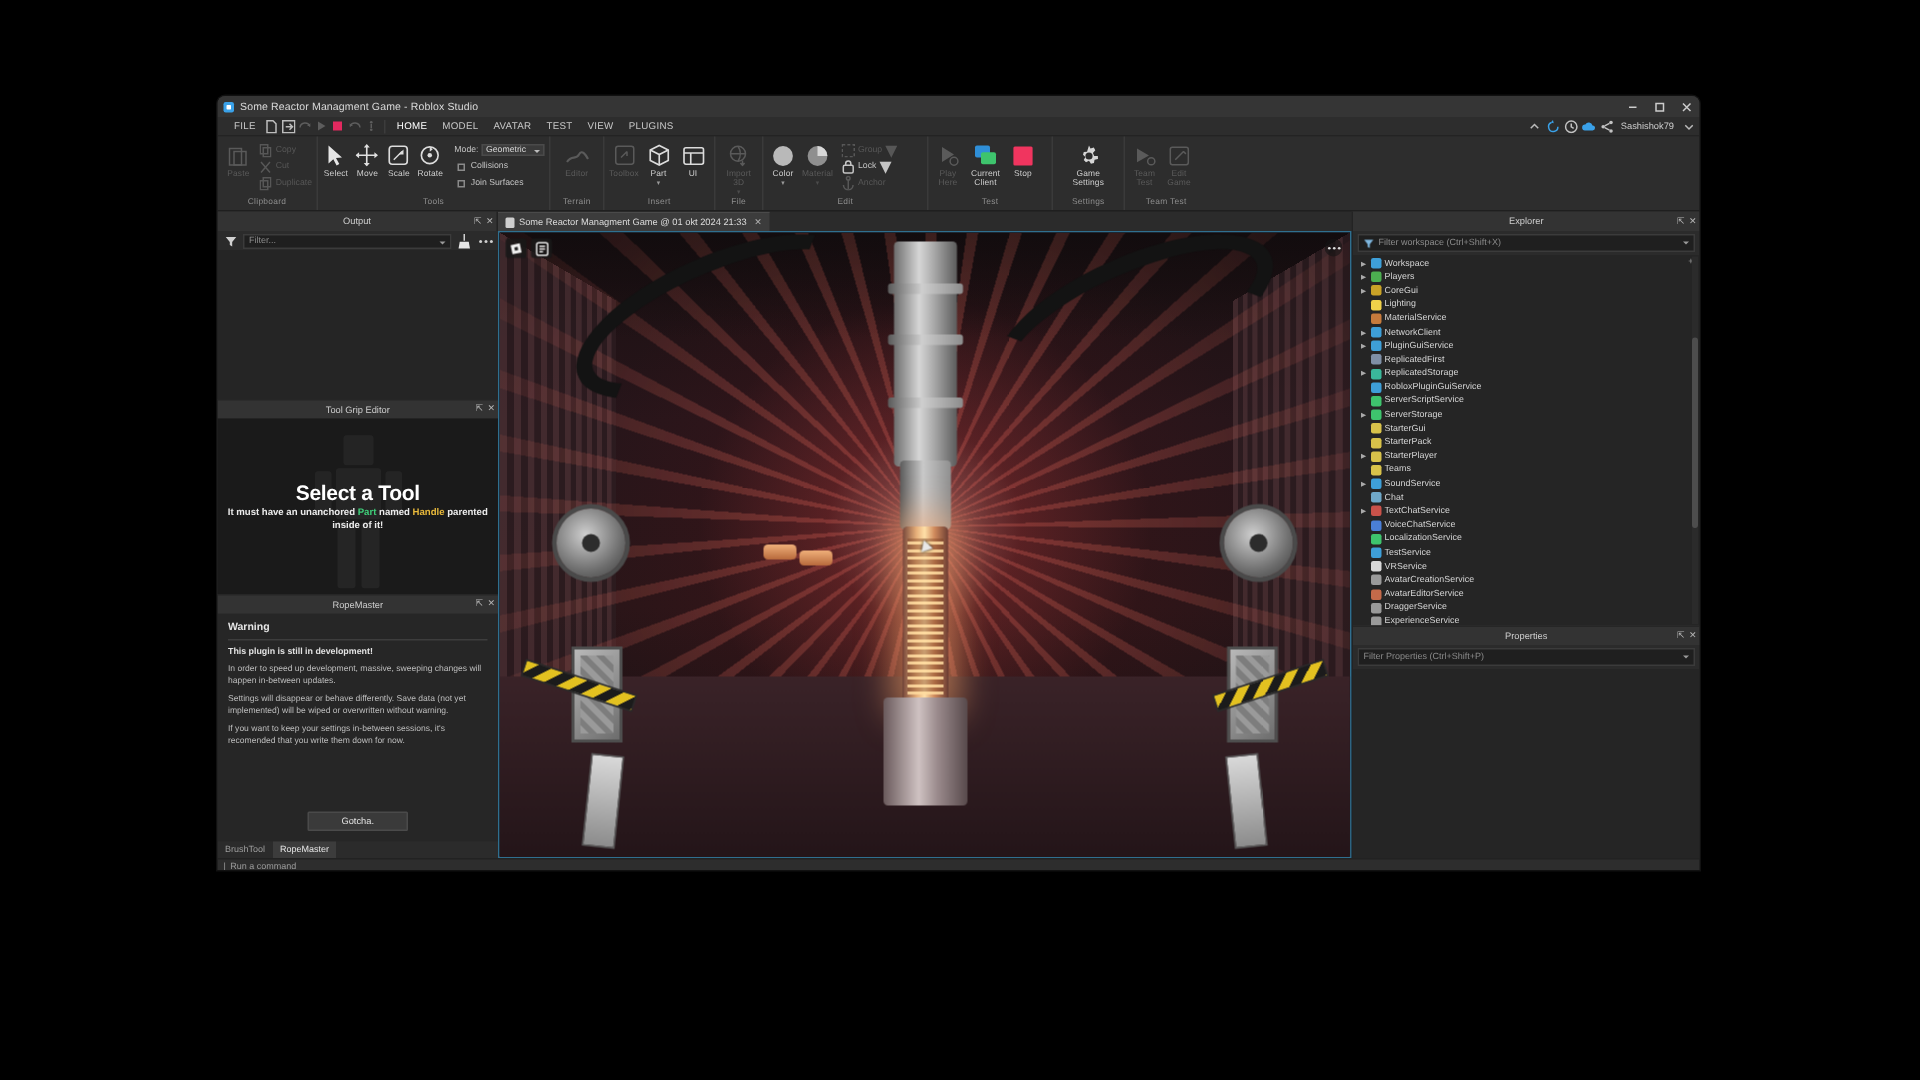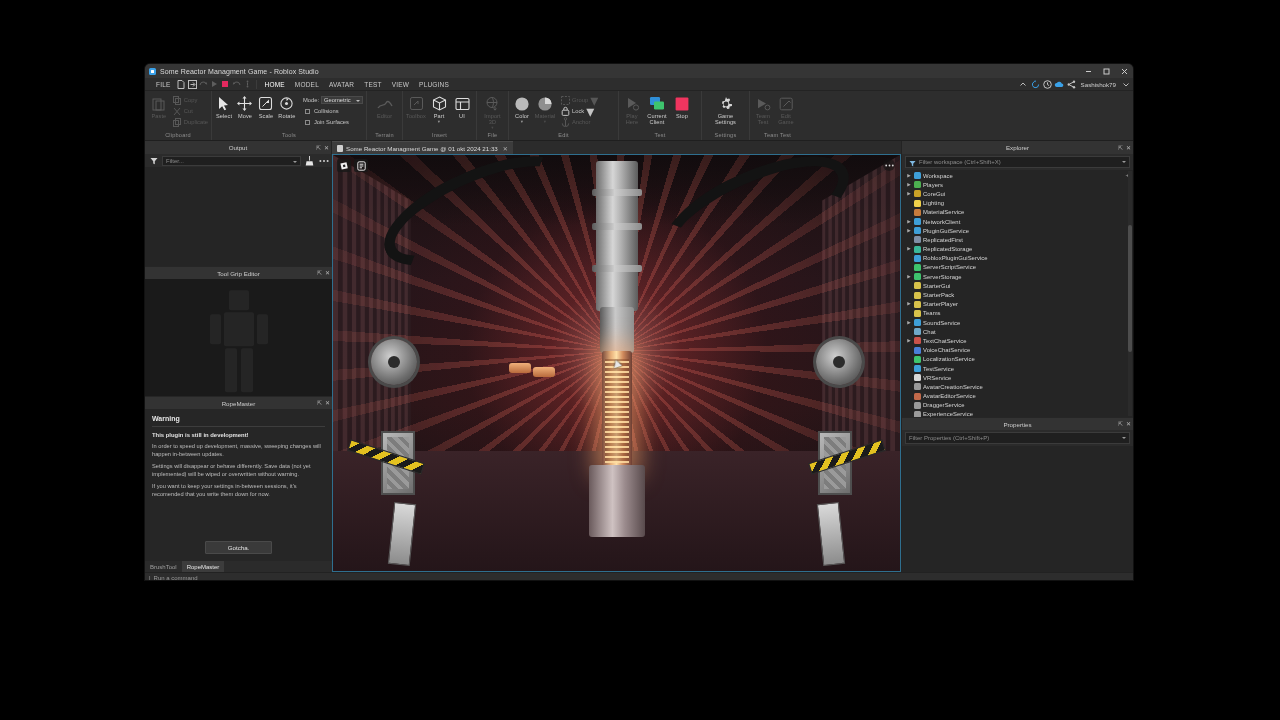--- a/index.html
+++ b/index.html
@@ -855,20 +855,24 @@
           </span>
         </div>
         <div class="tge">
           <div class="tge-dummy">
             <i style="left:19px; top:0; width:20px; height:20px;"></i>
             <i style="left:14px; top:22px; width:30px; height:34px;"></i>
             <i style="left:0px;  top:24px; width:11px; height:30px;"></i>
             <i style="left:47px; top:24px; width:11px; height:30px;"></i>
             <i style="left:15px; top:58px; width:12px; height:44px;"></i>
             <i style="left:31px; top:58px; width:12px; height:44px;"></i>
+          </div>
+          <div class="tge-txt">
+            <div class="tge-h">Select a Tool</div>
+            <div class="tge-s"><span>It must have an unanchored </span><span class="c-green">Part</span><span> named </span><span class="c-yellow">Handle</span><span> parented inside of it!</span></div>
           </div>
         </div>
 
         <div class="panel-hd">
           <span class="t">RopeMaster</span>
           <span class="dock-ctrl">
             <span>⇱</span>
             <span>✕</span>
           </span>
         </div>

